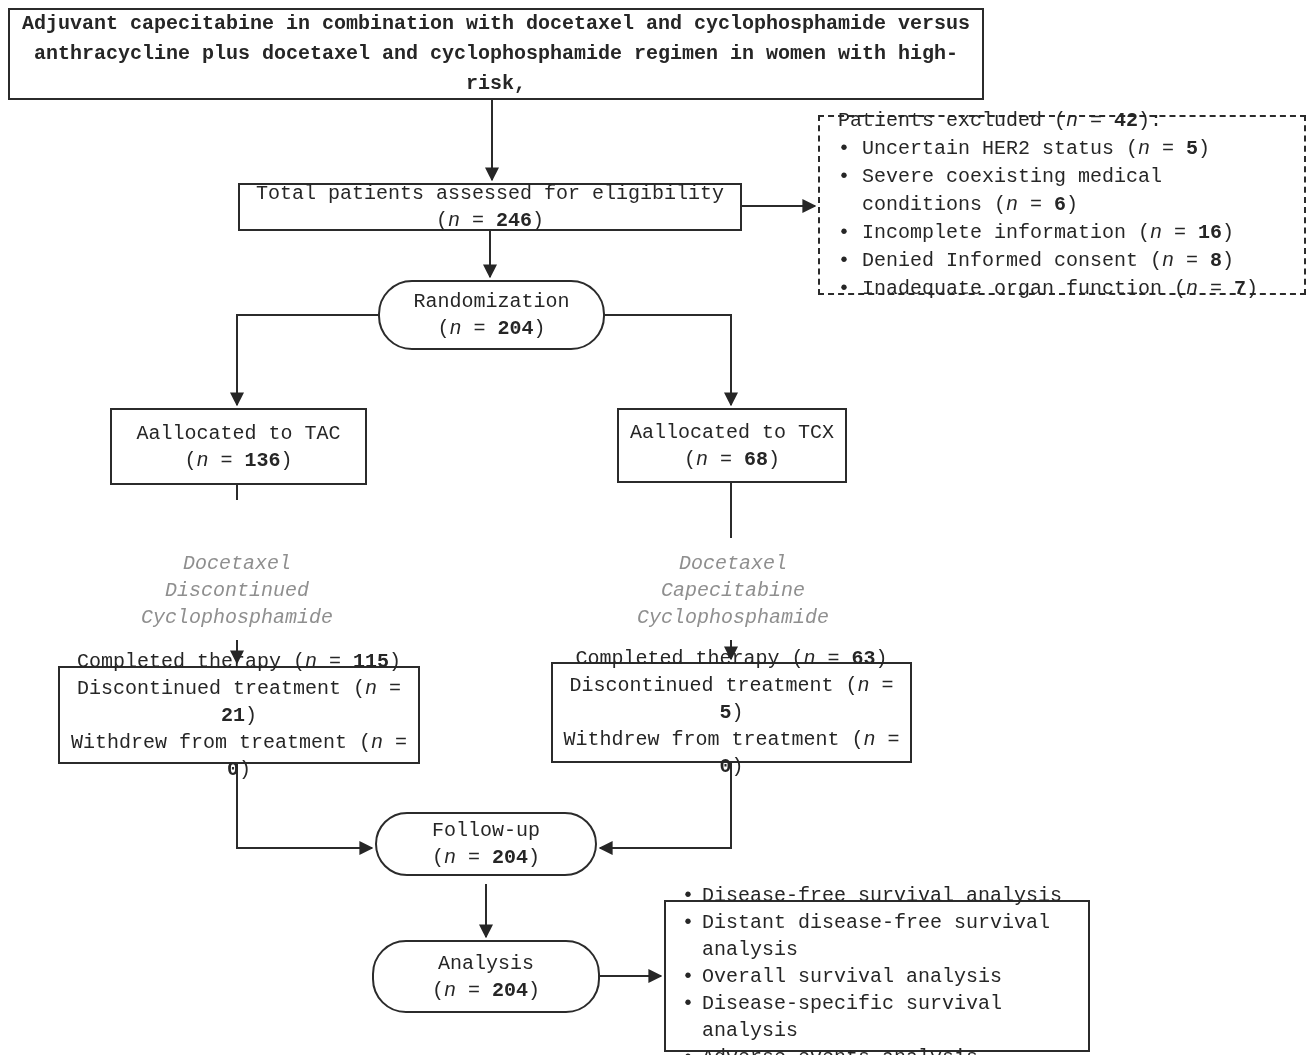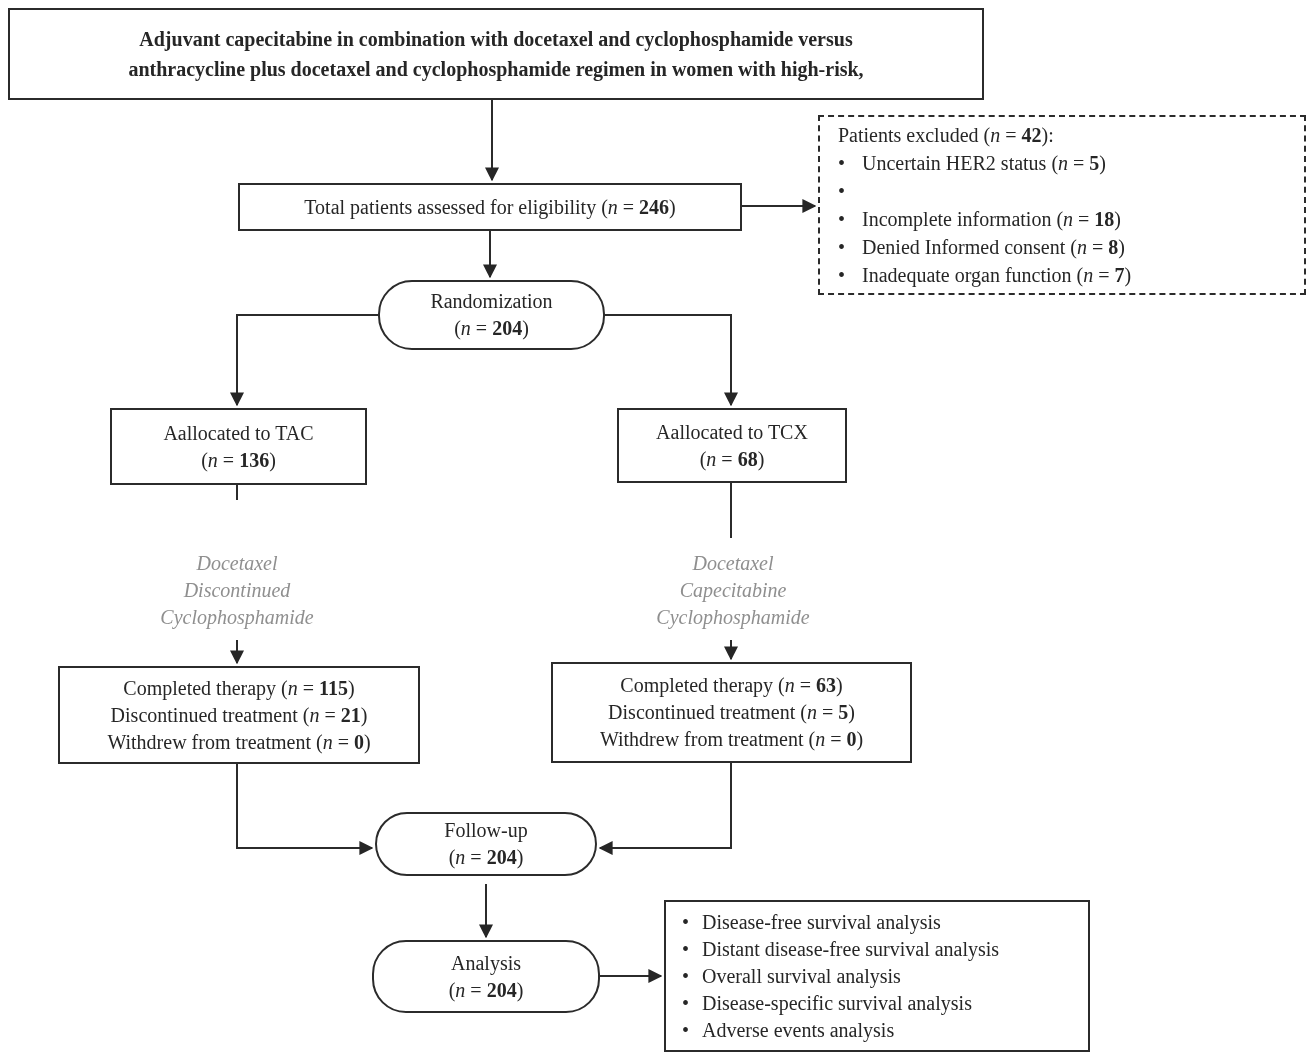--- a/index.html
+++ b/index.html
@@ -1,21 +1,21 @@
 <!DOCTYPE html>
 <html><head>
 <meta charset="utf-8">
 <style>
   html, body { margin: 0; padding: 0; background: #ffffff; }
   .canvas {
     position: relative;
     width: 1314px;
     height: 1055px;
     background: #ffffff;
-    font-family: Liberation Serif, serif;
+    font-family: Liberation Mono, monospace;
     color: #262626;
     overflow: hidden;
   }
   .box {
     position: absolute;
     box-sizing: border-box;
     border: 2px solid #2b2b2b;
     background: #ffffff;
     display: flex;
     flex-direction: column;
@@ -96,24 +96,25 @@
   </div>
 
   <div class="box dashed" style="left:818px; top:115px; width:488px; height:180px;">
     <div><span>Patients excluded (</span><span style="font-style: italic;">n</span><span> = </span><span style="font-weight: 700;">42</span><span>):</span></div>
     <div class="bullet-row">
       <span class="bullet-glyph">•</span>
       <span><span>Uncertain HER2 status (</span><span style="font-style: italic;">n</span><span> = </span><span style="font-weight: 700;">5</span><span>)</span></span>
     </div>
     <div class="bullet-row">
       <span class="bullet-glyph">•</span>
+      <span><span>Severe coexisting medical conditions (</span><span style="font-style: italic;">n</span><span> = </span><span style="font-weight: 700;">6</span><span>)</span></span>
     </div>
     <div class="bullet-row">
       <span class="bullet-glyph">•</span>
-      <span><span>Incomplete information (</span><span style="font-style: italic;">n</span><span> = </span><span style="font-weight: 700;">18</span><span>)</span></span>
+      <span><span>Incomplete information (</span><span style="font-style: italic;">n</span><span> = </span><span style="font-weight: 700;">16</span><span>)</span></span>
     </div>
     <div class="bullet-row">
       <span class="bullet-glyph">•</span>
       <span><span>Denied Informed consent (</span><span style="font-style: italic;">n</span><span> = </span><span style="font-weight: 700;">8</span><span>)</span></span>
     </div>
     <div class="bullet-row">
       <span class="bullet-glyph">•</span>
       <span><span>Inadequate organ function (</span><span style="font-style: italic;">n</span><span> = </span><span style="font-weight: 700;">7</span><span>)</span></span>
     </div>
   </div>

